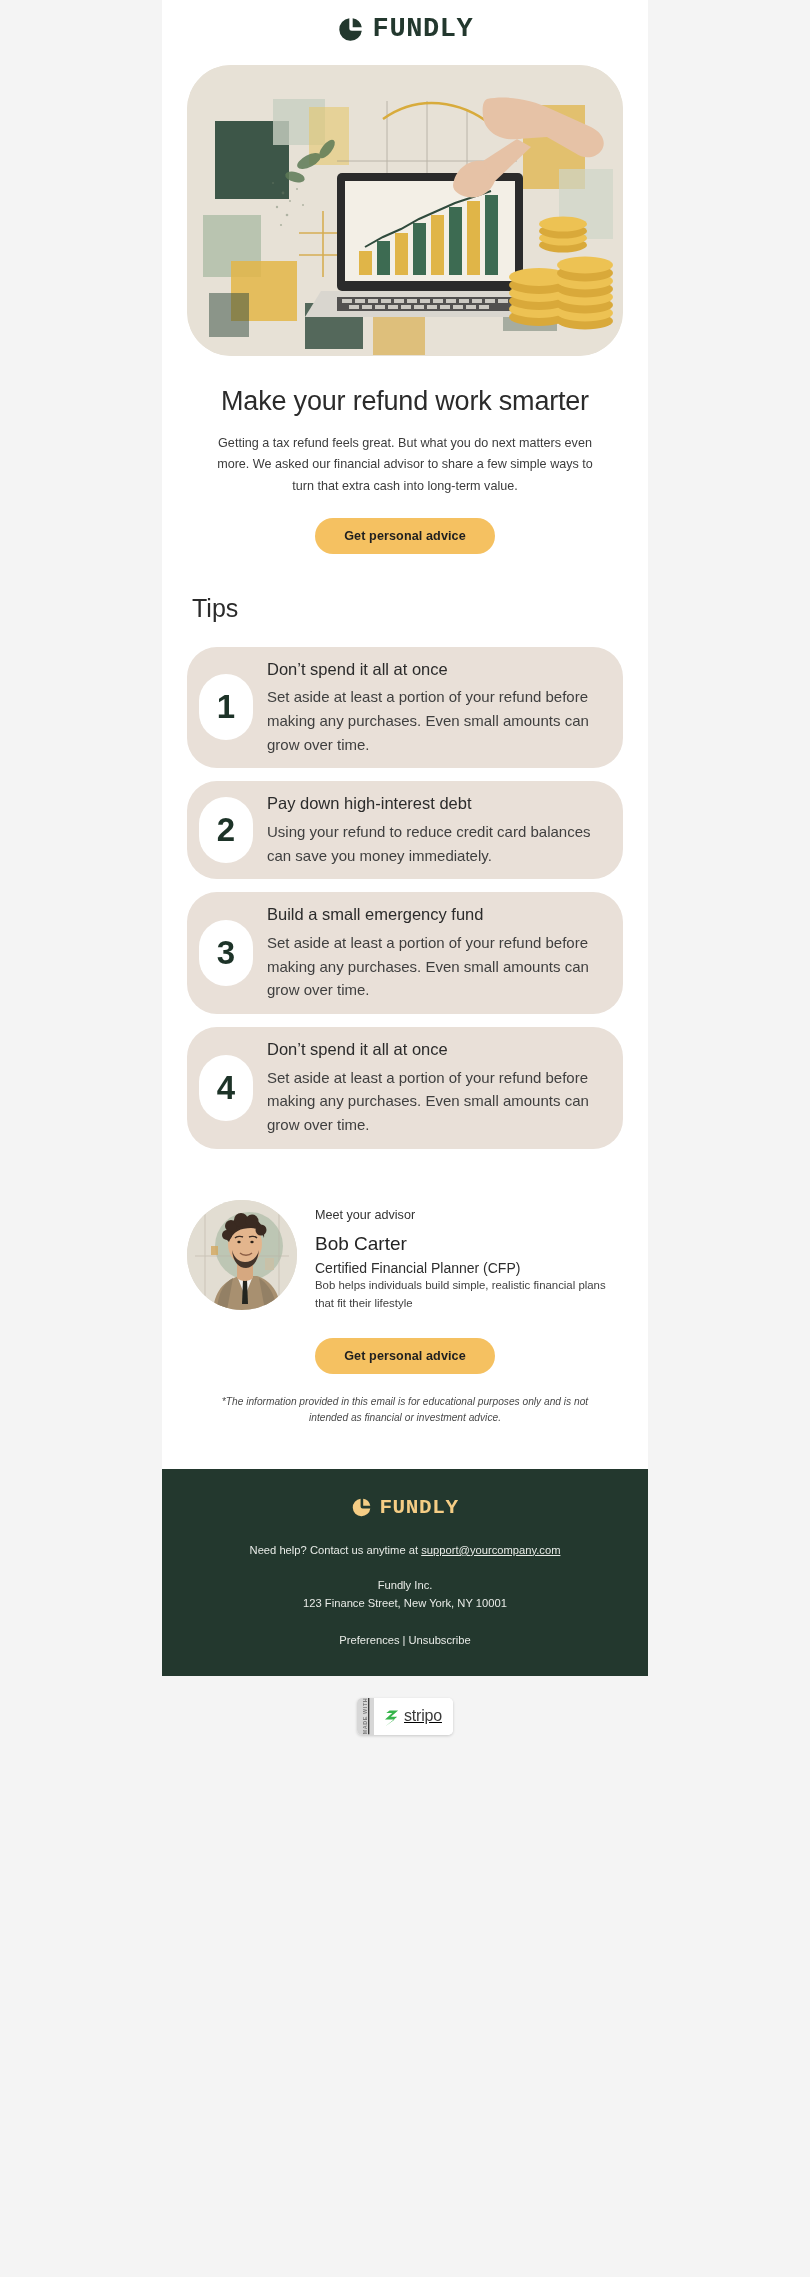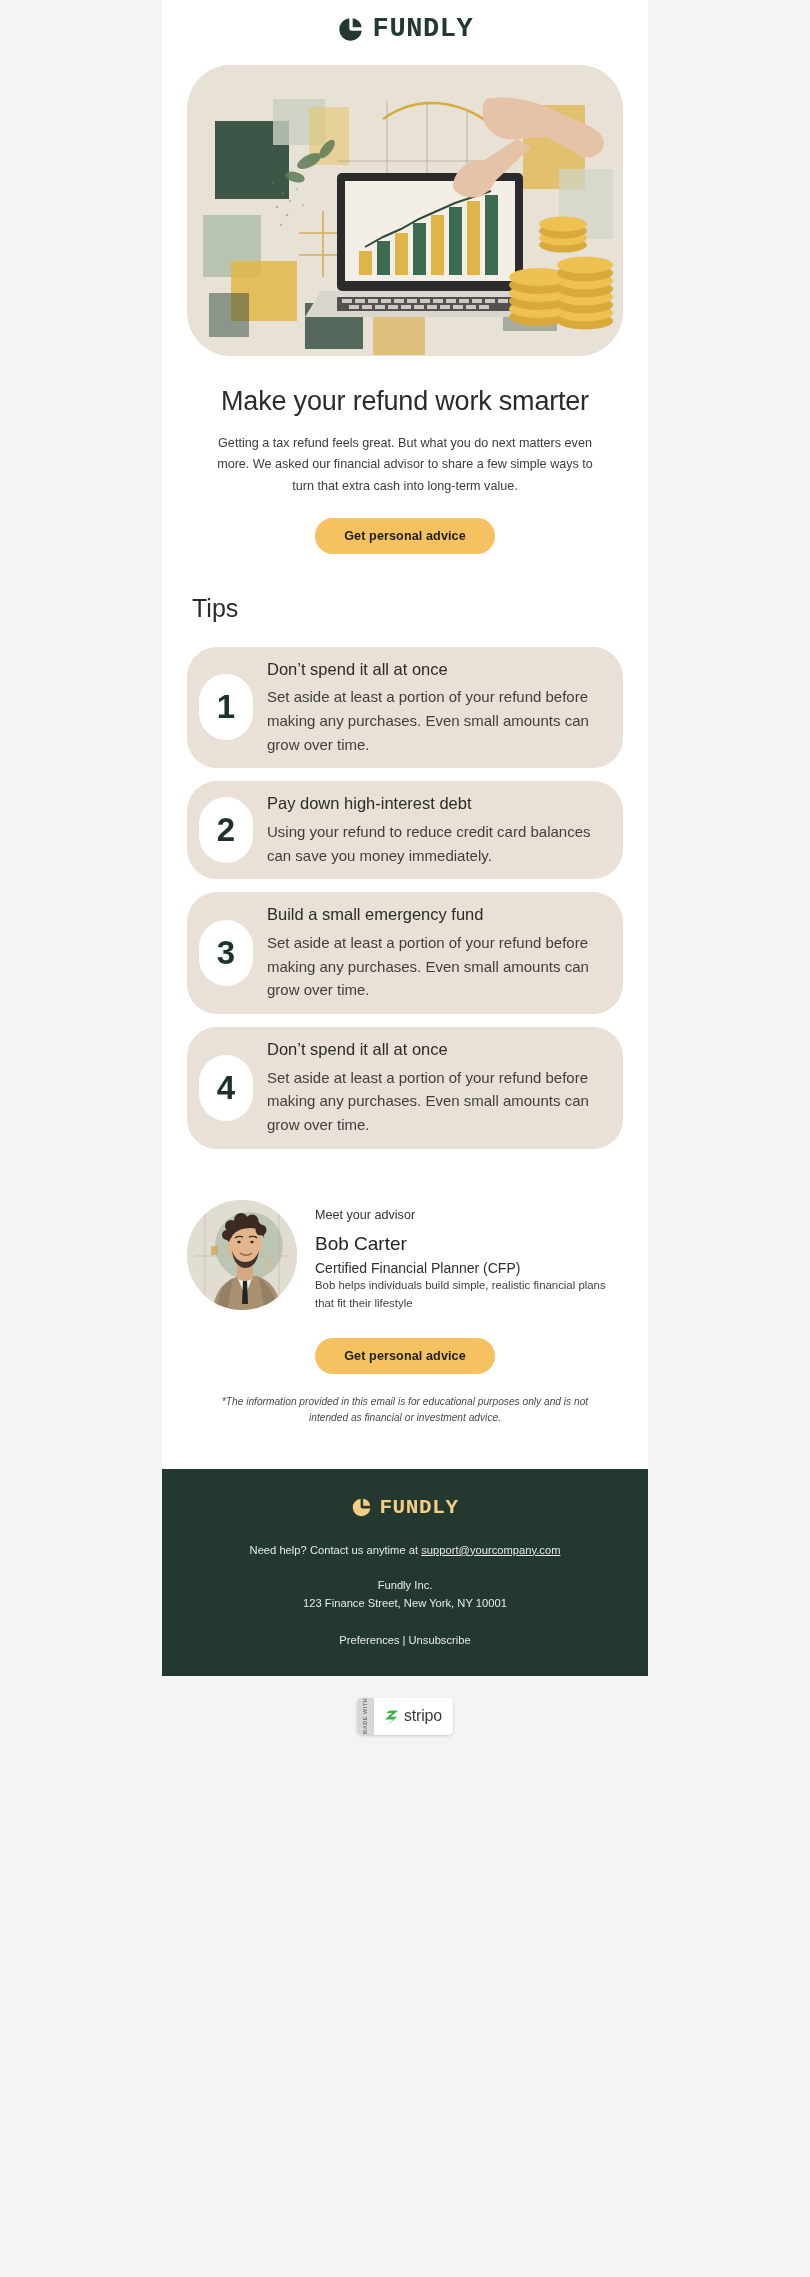--- a/index.html
+++ b/index.html
@@ -199,20 +199,21 @@
     text-align: center;
   }
   .stripo-badge {
     display: inline-flex;
     align-items: stretch;
     height: 37px;
     border-radius: 5px;
     overflow: hidden;
     box-shadow: 0 1px 3px rgba(0,0,0,.18);
     background: #ffffff;
+    text-decoration: underline;
   }
   .badge-made {
     background: #d7d7d7;
     color: #7d7d7d;
     font-size: 5.4px;
     letter-spacing: .6px;
     font-weight: bold;
     width: 17px;
     display: flex;
     align-items: center;

